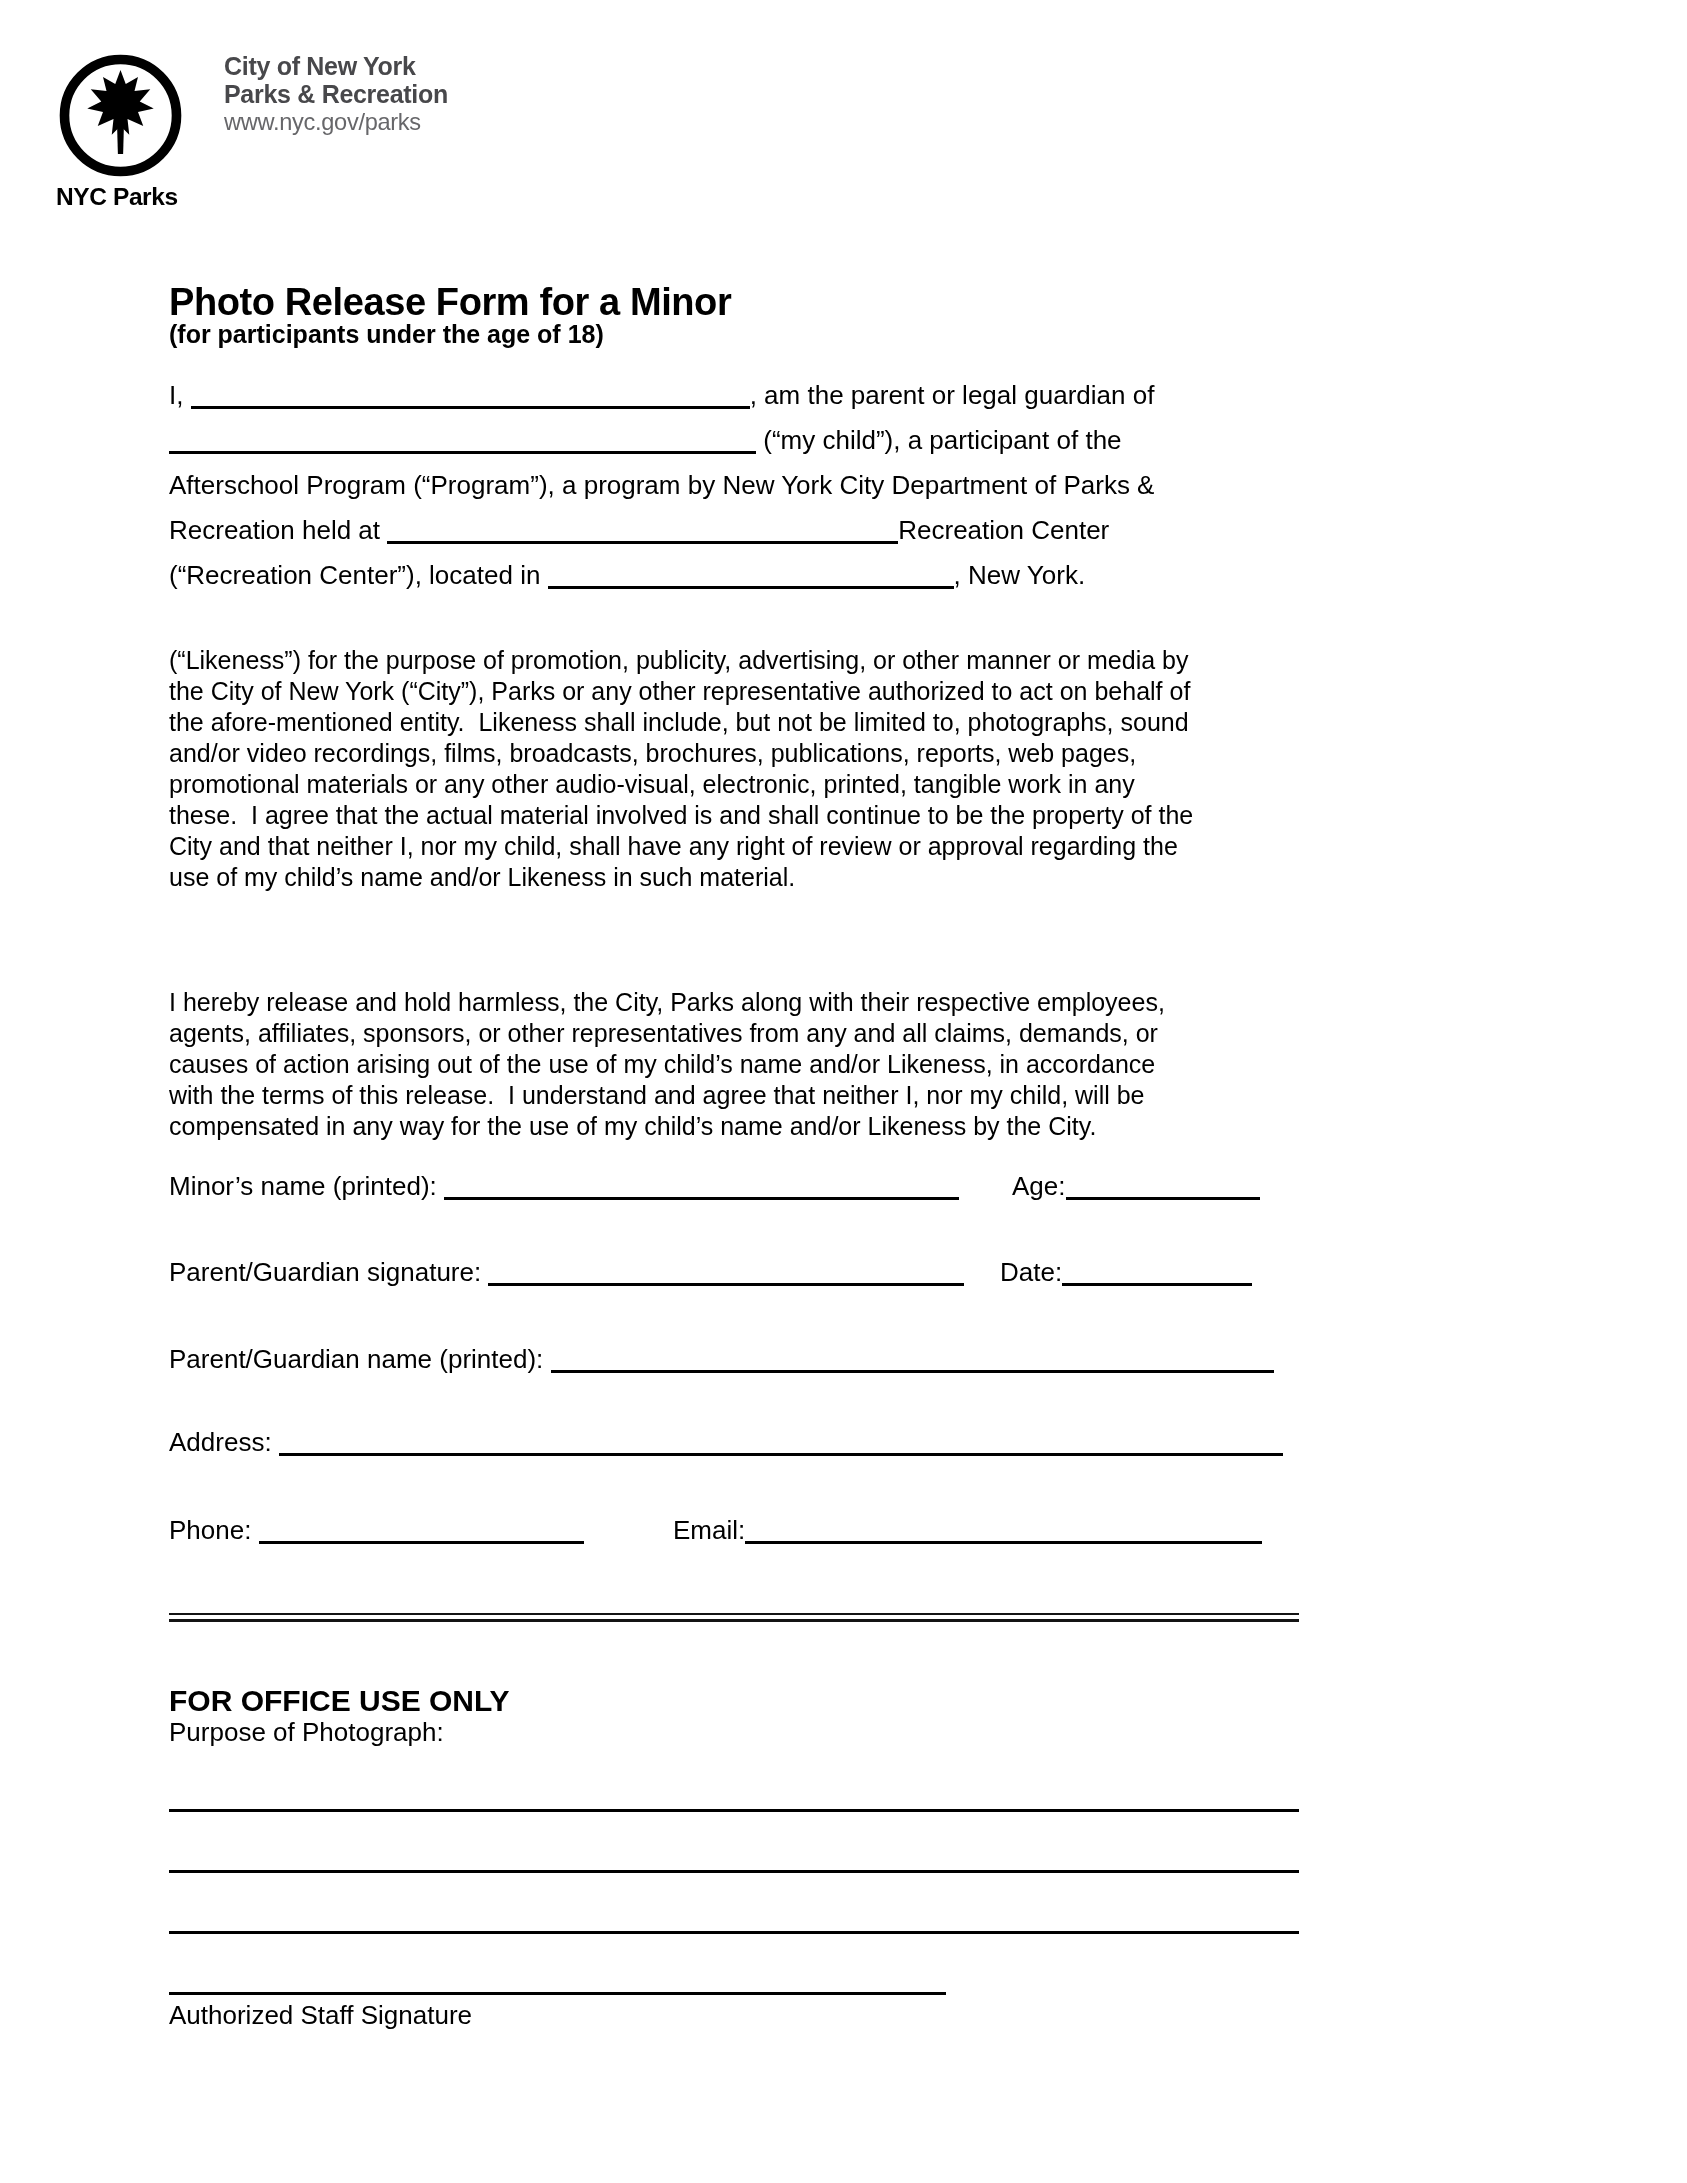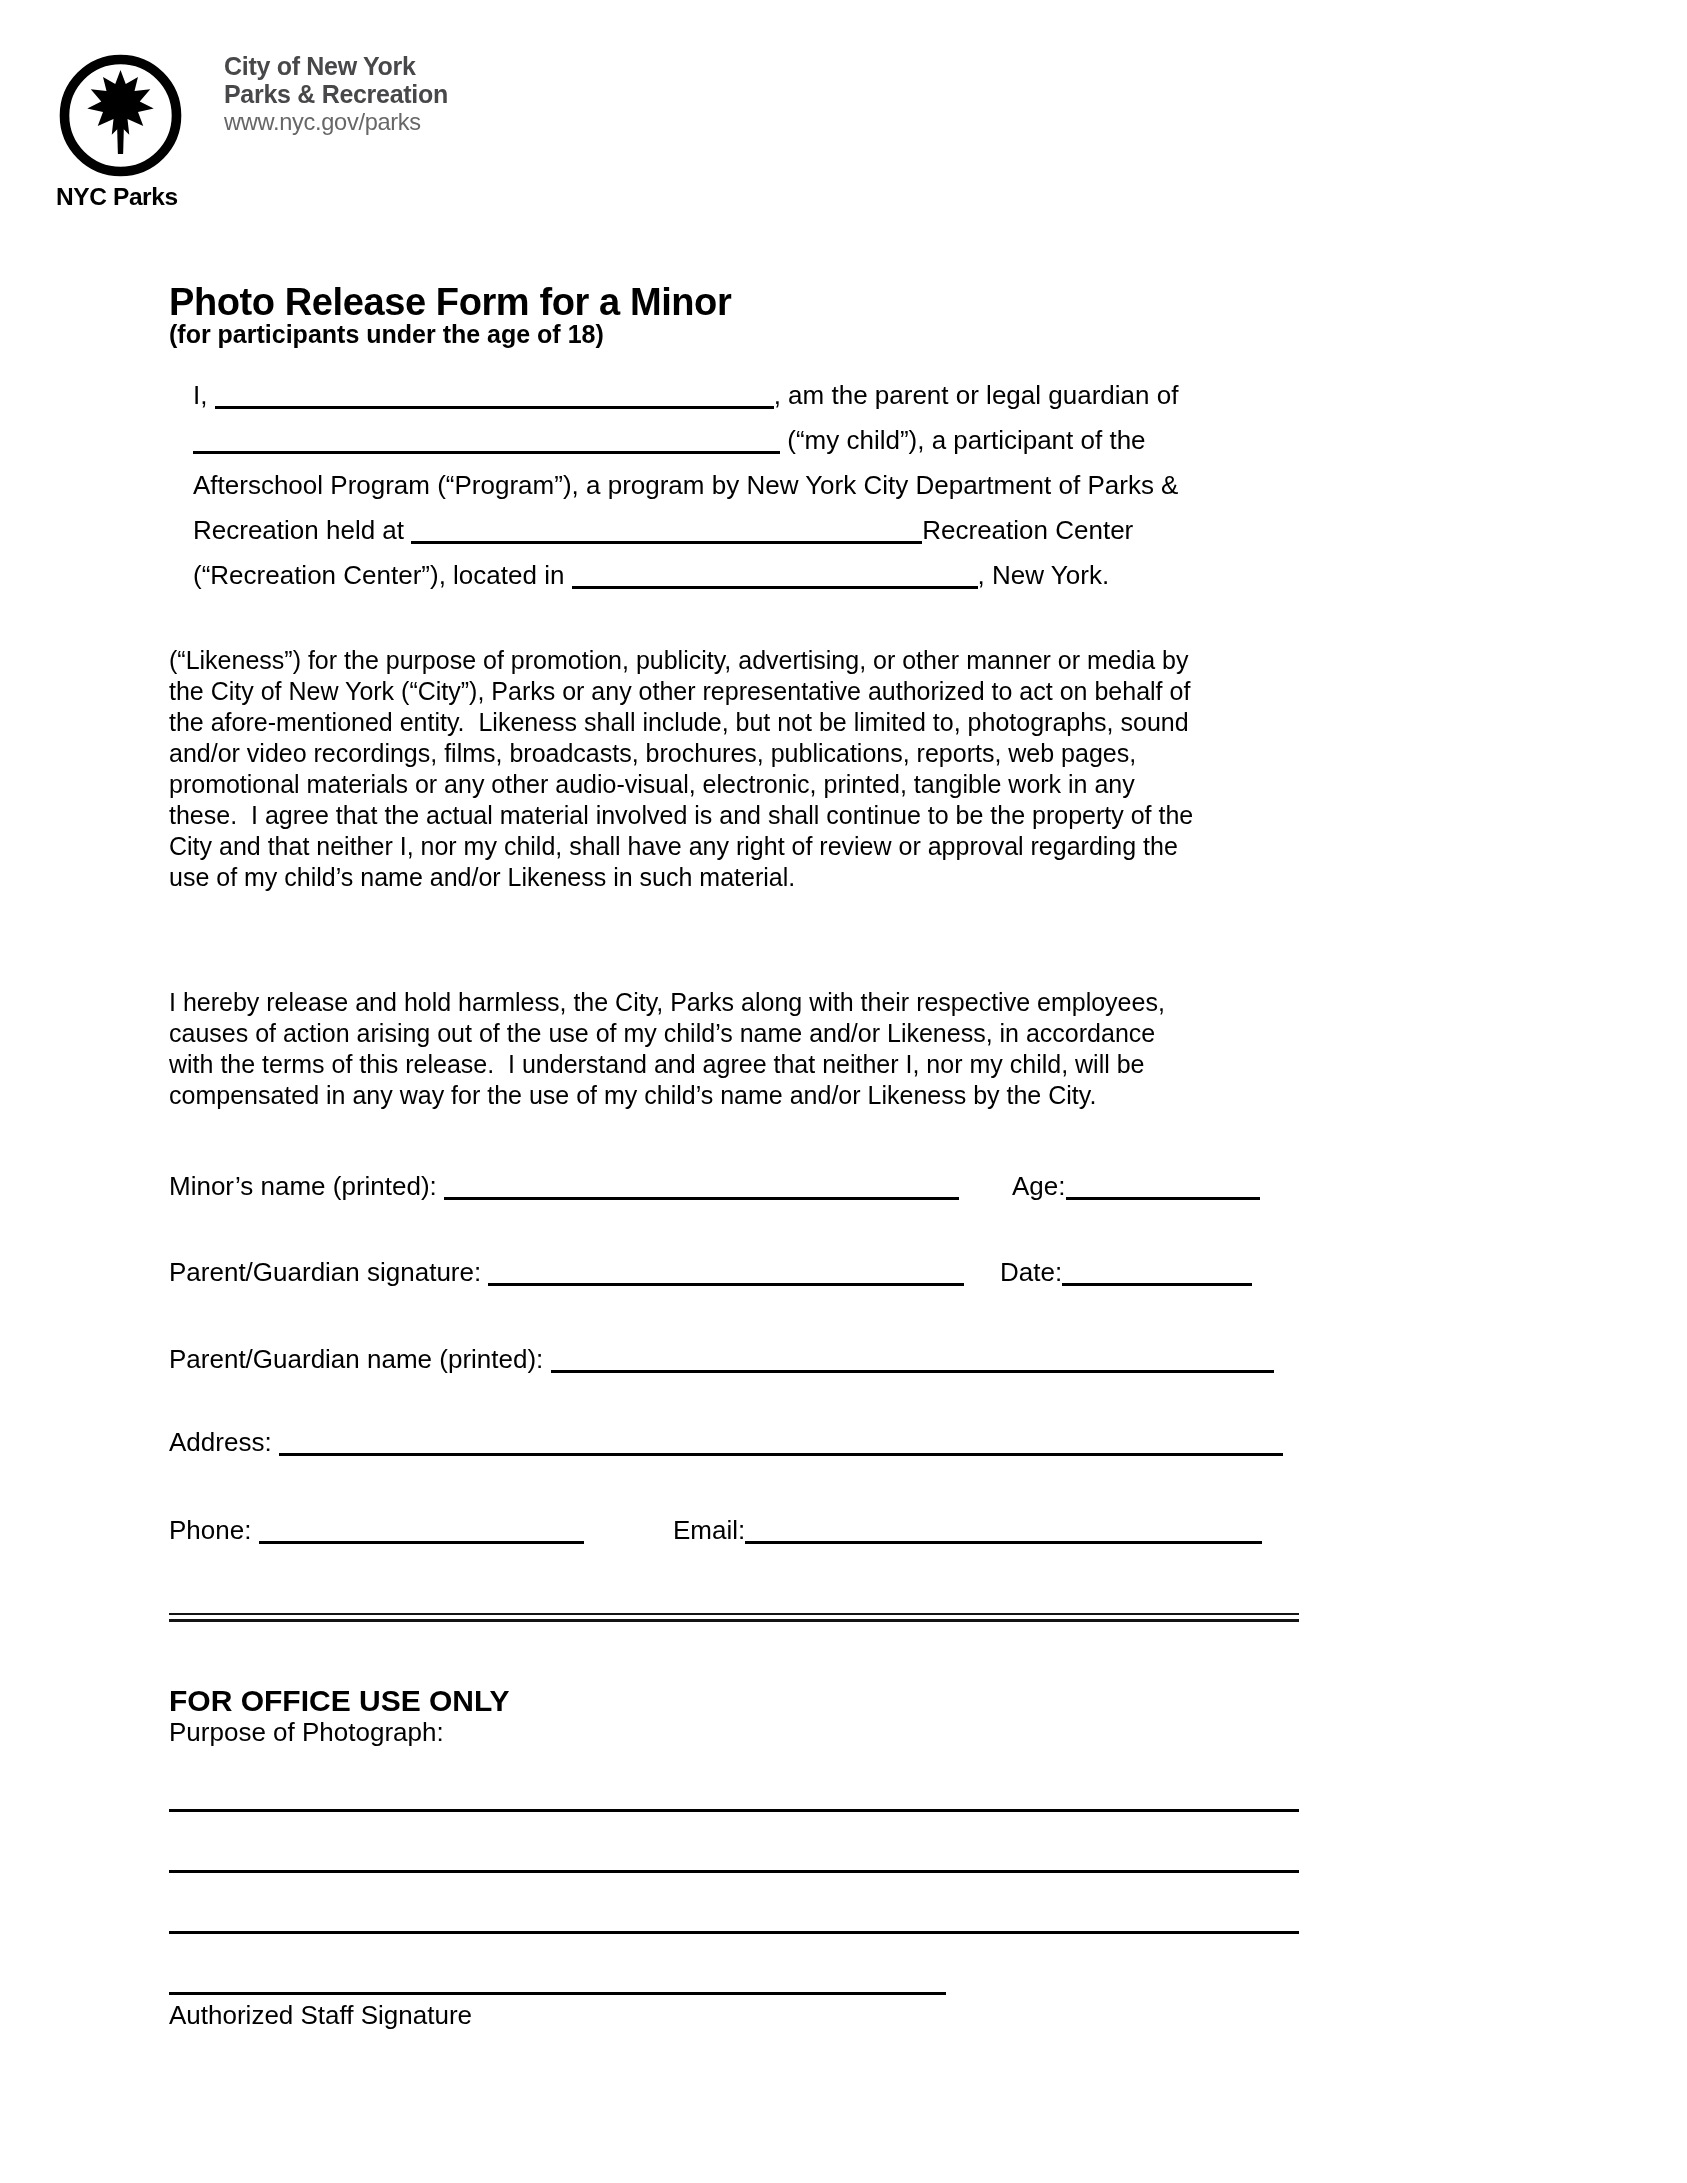--- a/index.html
+++ b/index.html
@@ -10,21 +10,21 @@
   
   #logo{position:absolute;left:54px;top:49px;width:133px;height:133px;}
   #logo-label{position:absolute;left:56px;top:183px;font-size:24.5px;font-weight:bold;letter-spacing:-0.4px;}
   #agency{position:absolute;left:224px;top:52px;}
   .agency-bold{font-size:25px;font-weight:bold;line-height:28px;letter-spacing:-0.3px;}
   .agency-url{font-size:23.6px;line-height:28px;letter-spacing:-0.3px;}
   
   #title{position:absolute;left:169px;top:281px;font-size:38px;font-weight:bold;letter-spacing:-0.4px;}
   #subtitle{position:absolute;left:169px;top:320px;font-size:25px;font-weight:bold;}
   
-  #intro{position:absolute;left:169px;top:373px;font-size:26px;margin-left:24px;}
+  #intro{position:absolute;left:169px;top:373px;font-size:26px;}
   .iline{line-height:45px;white-space:nowrap;}
   .seg{white-space:pre;}
   .blank{display:inline-block;height:4.4px;border-bottom:3.5px solid #000;position:relative;top:5.2px;}
   
   .para{position:absolute;left:169px;font-size:25px;}
   #para1{top:645px;}
   #para2{top:987px;}
   .pline{line-height:31px;white-space:pre;}
   
   .frow{position:absolute;left:169px;font-size:26px;white-space:nowrap;height:42px;width:1135px;}
@@ -84,20 +84,21 @@
       <div class="pline">the City of New York (“City”), Parks or any other representative authorized to act on behalf of</div>
       <div class="pline">the afore-mentioned entity.  Likeness shall include, but not be limited to, photographs, sound</div>
       <div class="pline">and/or video recordings, films, broadcasts, brochures, publications, reports, web pages,</div>
       <div class="pline">promotional materials or any other audio-visual, electronic, printed, tangible work in any</div>
       <div class="pline">these.  I agree that the actual material involved is and shall continue to be the property of the</div>
       <div class="pline">City and that neither I, nor my child, shall have any right of review or approval regarding the</div>
       <div class="pline">use of my child’s name and/or Likeness in such material.</div>
     </div>
   <div id="para2" class="para">
       <div class="pline">I hereby release and hold harmless, the City, Parks along with their respective employees,</div>
+      <div class="pline">agents, affiliates, sponsors, or other representatives from any and all claims, demands, or</div>
       <div class="pline">causes of action arising out of the use of my child’s name and/or Likeness, in accordance</div>
       <div class="pline">with the terms of this release.  I understand and agree that neither I, nor my child, will be</div>
       <div class="pline">compensated in any way for the use of my child’s name and/or Likeness by the City.</div>
     </div>
 
   <div id="fields">
       <div class="frow"><span class="flabel">Minor’s name (printed): </span><span class="blank" style="width: 515px;"></span><span class="pair2"><span class="flabel">Age:</span><span class="blank" style="width: 194px;"></span></span></div>
       <div class="frow"><span class="flabel">Parent/Guardian signature: </span><span class="blank" style="width: 476px;"></span><span class="pair2"><span class="flabel">Date:</span><span class="blank" style="width: 190px;"></span></span></div>
       <div class="frow"><span class="flabel">Parent/Guardian name (printed): </span><span class="blank" style="width: 723px;"></span></div>
       <div class="frow"><span class="flabel">Address: </span><span class="blank" style="width: 1004px;"></span></div>

